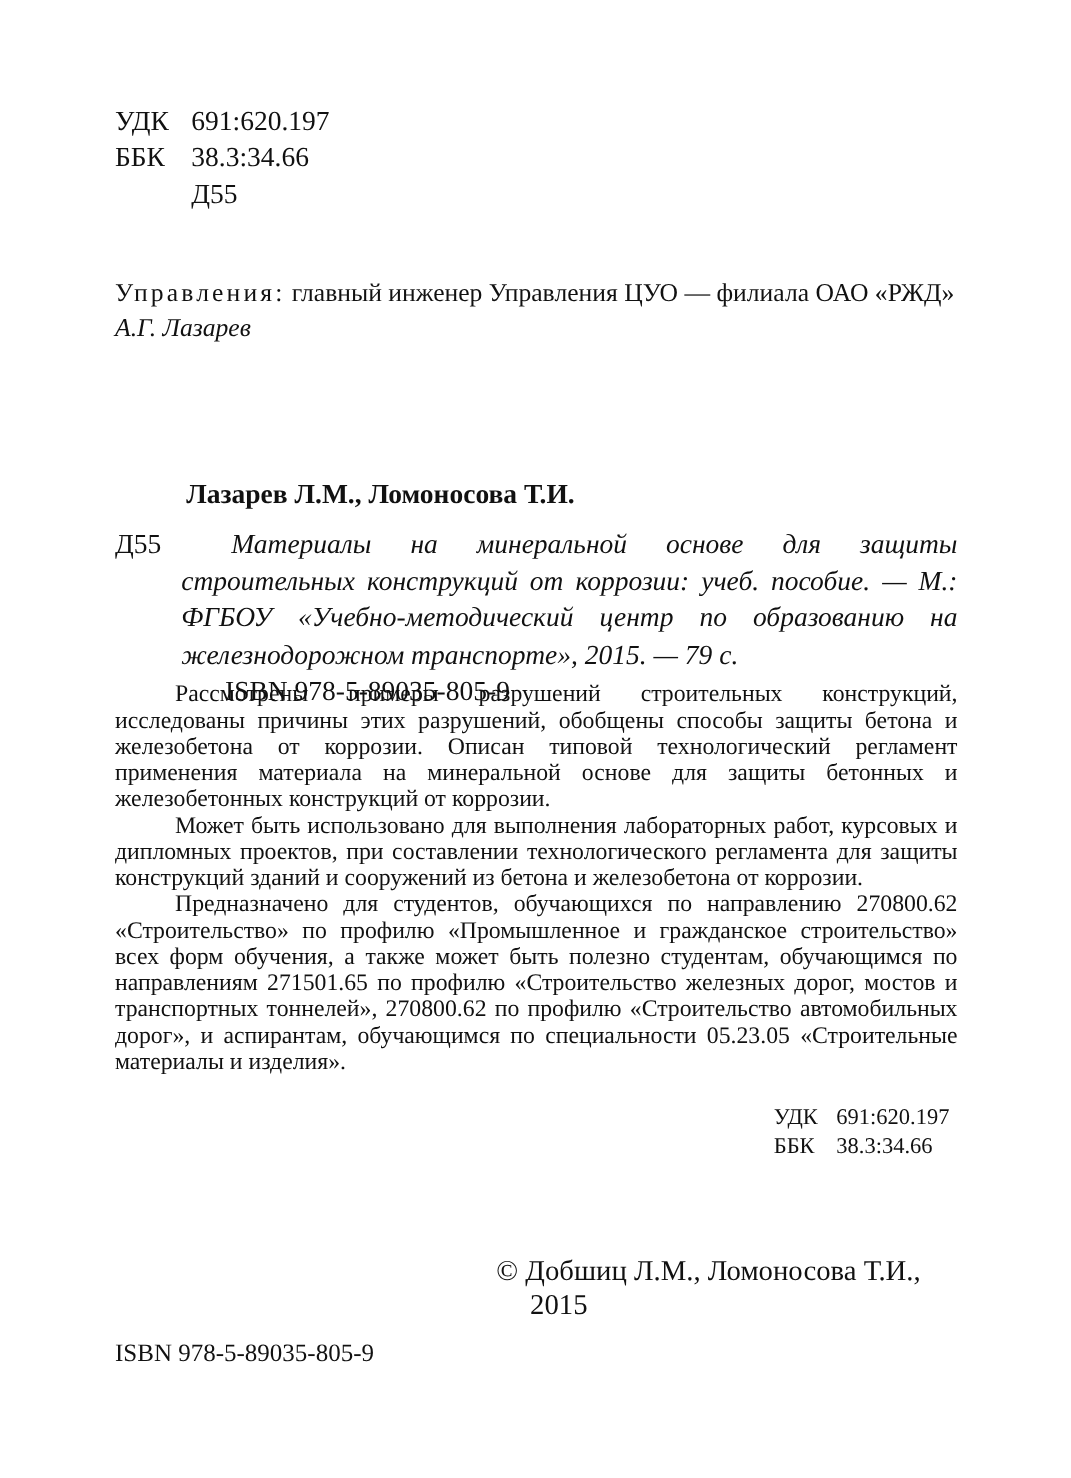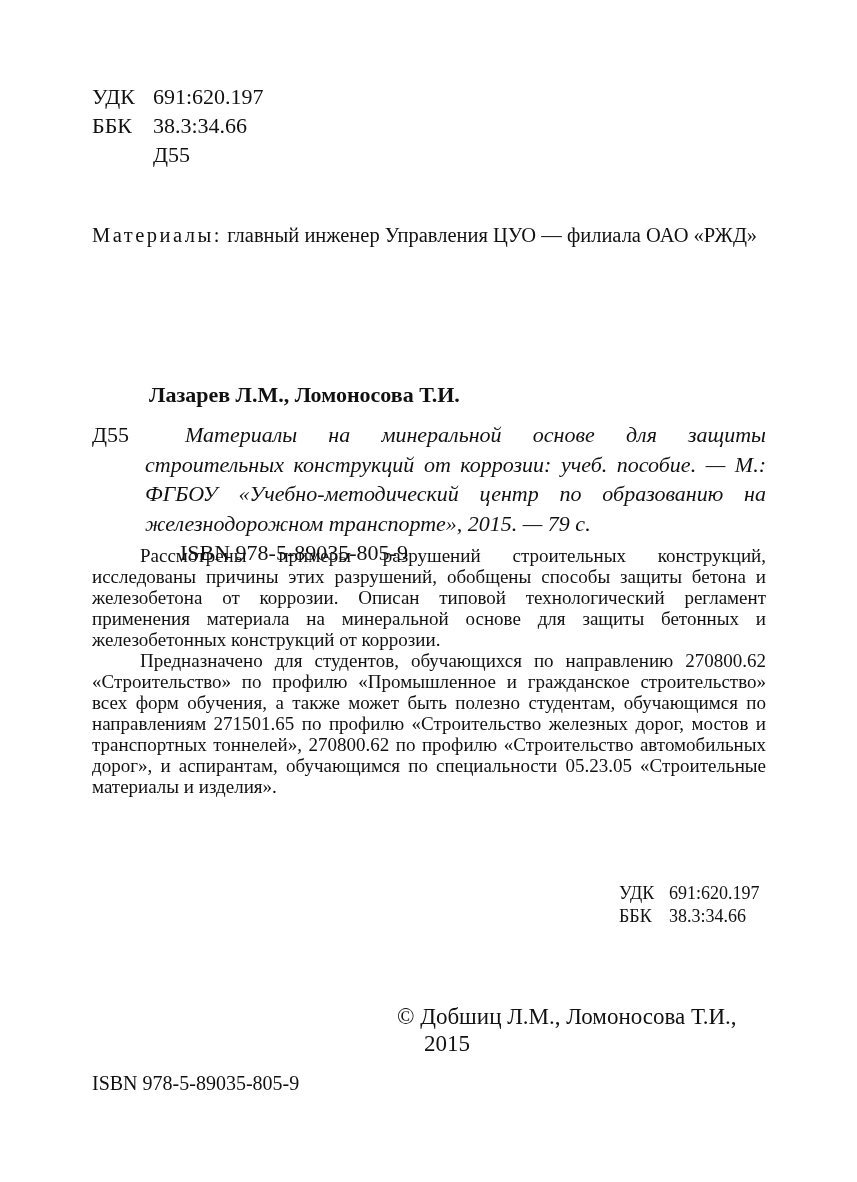--- a/index.html
+++ b/index.html
@@ -117,34 +117,36 @@
   <div class="top-class">
     <span>УДК</span>
     <span>691:620.197</span>
     <span>ББК</span>
     <span>38.3:34.66</span>
     <span></span>
     <span>Д55</span>
   </div>
 
   <div class="reviewer">
-    <span class="rev-label">Материалы:</span><span> главный инженер Управления ЦУО — филиала ОАО «РЖД»</span>
+    <span class="rev-label">Управления:</span><span> главный инженер Управления ЦУО — филиала ОАО «РЖД»</span>
+    <span class="rev-name">А.Г. Лазарев</span>
   </div>
 
   <div class="catalog">
     <div class="authors">Лазарев Л.М., Ломоносова Т.И.</div>
     <div class="entry">
       <span class="code">Д55</span>
       <p class="desc">Материалы на минеральной основе для защиты строительных конструкций от коррозии: учеб. пособие. — М.: ФГБОУ «Учебно-методический центр по образованию на железнодорожном транспорте», 2015. — 79 с.</p>
     </div>
     <div class="isbn">ISBN 978-5-89035-805-9</div>
   </div>
 
   <div class="annotation">
     <p>Рассмотрены примеры разрушений строительных конструкций, исследованы причины этих разрушений, обобщены способы защиты бетона и железобетона от коррозии. Описан типовой технологический регламент применения материала на минеральной основе для защиты бетонных и железобетонных конструкций от коррозии.</p>
+    <p>Может быть использовано для выполнения лабораторных работ, курсовых и дипломных проектов, при составлении технологического регламента для защиты конструкций зданий и сооружений из бетона и железобетона от коррозии.</p>
     <p>Предназначено для студентов, обучающихся по направлению 270800.62 «Строительство» по профилю «Промышленное и гражданское строительство» всех форм обучения, а также может быть полезно студентам, обучающимся по направлениям 271501.65 по профилю «Строительство железных дорог, мостов и транспортных тоннелей», 270800.62 по профилю «Строительство автомобильных дорог», и аспирантам, обучающимся по специальности 05.23.05 «Строительные материалы и изделия».</p>
   </div>
 
   <div class="bottom-class">
     <span>УДК</span>
     <span>691:620.197</span>
     <span>ББК</span>
     <span>38.3:34.66</span>
   </div>
 

